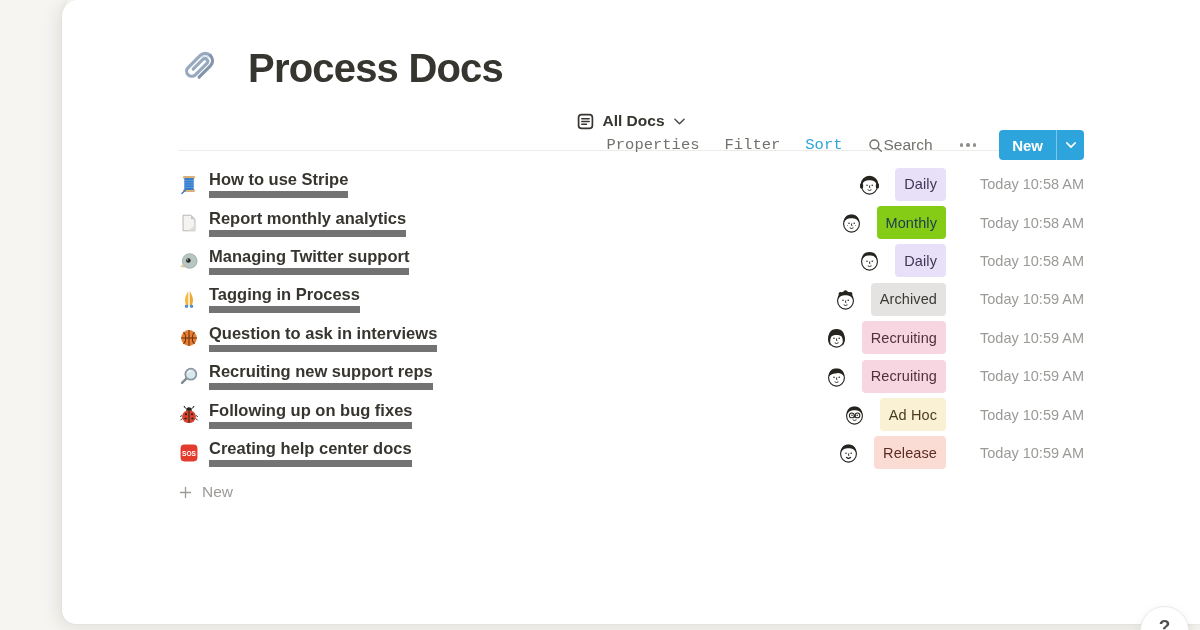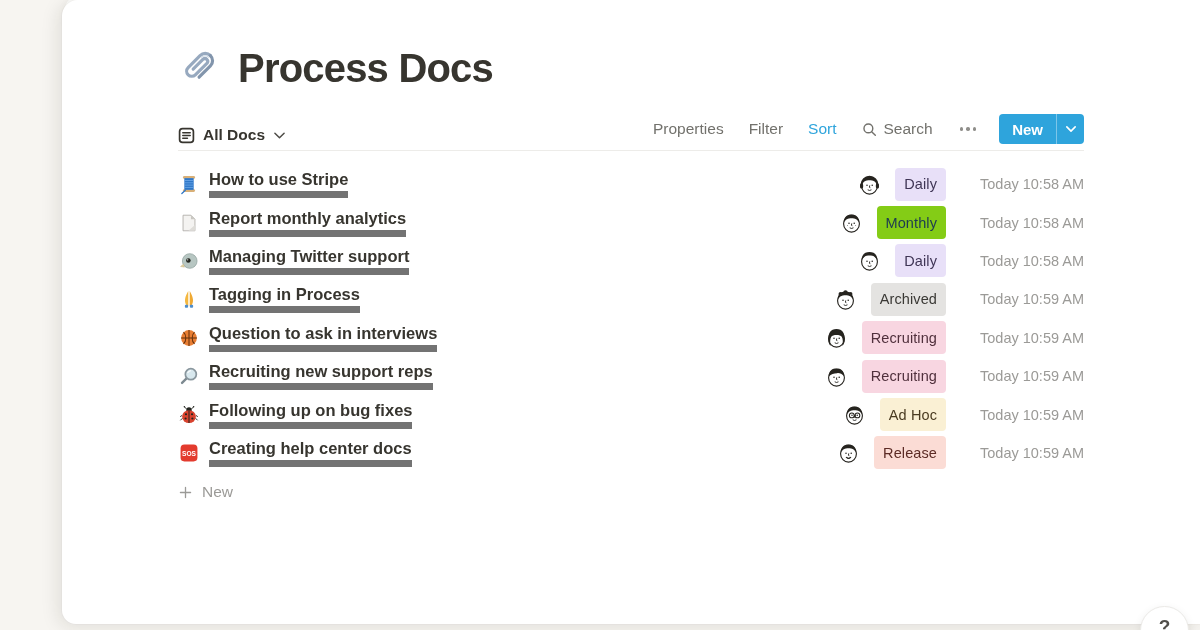--- a/index.html
+++ b/index.html
@@ -15,36 +15,36 @@
 
   .deco{position:absolute;left:64px;top:-10px;width:84px;height:36px;background:#FDFDFB;
         border-radius:16px;transform:rotate(-12deg);box-shadow:0 2px 8px rgba(0,0,0,0.05);}
 
   .card{position:absolute;left:62px;top:0;width:1138px;height:624px;background:#FFFFFF;
         border-radius:16px 0 0 14px;
         box-shadow:-4px 3px 18px rgba(28,25,20,0.10), 0 0 0 1px rgba(28,25,20,0.02);}
 
   .content{position:absolute;left:116px;top:0;width:906px;}
 
-  .title-row{display:flex;align-items:center;gap:14px;padding-top:45px;}
+  .title-row{display:flex;align-items:center;gap:24px;padding-top:45px;}
   .page-icon svg{width:46px;height:46px;display:block;}
   h1{margin:0;font-size:40px;font-weight:700;color:#37352F;letter-spacing:-0.8px;}
 
-  .toolbar{display:flex;align-items:flex-end;margin-top:21px;height:32px;}
+  .toolbar{display:flex;align-items:center;margin-top:21px;height:32px;flex-direction:column;}
   .view-switcher{display:flex;align-items:center;gap:8px;color:#37352F;font-weight:700;
                  font-size:15.5px;cursor:pointer;}
   .vicon{display:flex;color:#37352F;}
   .vicon svg{width:17px;height:17px;}
   .chev{display:flex;color:#4D4B46;margin-left:1px;}
   .chev svg{width:11px;height:7px;}
 
   .tb-right{margin-left:auto;display:flex;align-items:center;gap:25px;color:#72716C;font-size:15.5px;}
-  .tb-item{cursor:pointer;white-space:nowrap;}
+  .tb-item{cursor:pointer;white-space:nowrap;font-family:Liberation Mono, monospace;}
   .tb-sort{color:var(--accent);}
-  .tb-search{display:flex;align-items:center;gap:7px;cursor:pointer;}
+  .tb-search{display:flex;align-items:center;gap:1px;cursor:pointer;}
   .tb-search svg{width:15px;height:15px;}
   .tb-more{display:flex;gap:3px;align-items:center;padding:0 2px;cursor:pointer;}
   .tb-more i{width:3.5px;height:3.5px;border-radius:50%;background:#8F8E8A;display:block;}
   .new-group{display:flex;align-items:stretch;background:var(--accent);border-radius:4px;
              color:#fff;overflow:hidden;height:30px;margin-left:-4px;}
   .new-btn-label{display:flex;align-items:center;padding:0 13px;font-size:15px;font-weight:700;cursor:pointer;}
   .new-btn-divider{width:1px;background:rgba(255,255,255,0.38);}
   .new-btn-caret{display:flex;align-items:center;justify-content:center;width:27px;cursor:pointer;color:#fff;}
   .new-btn-caret svg{width:10px;height:6px;}
 

